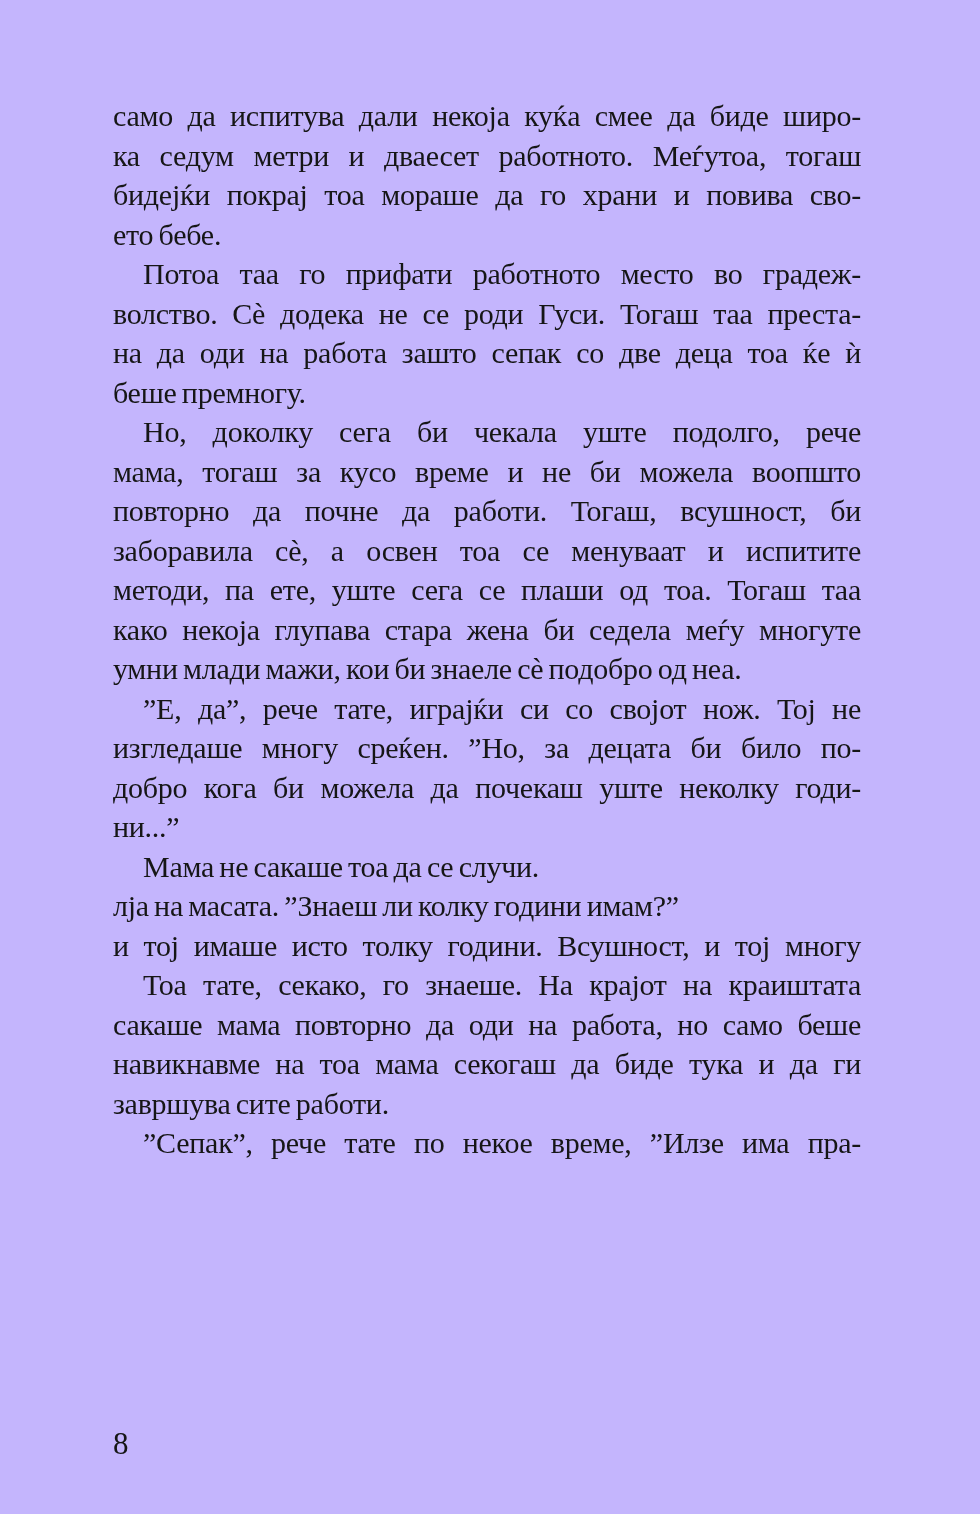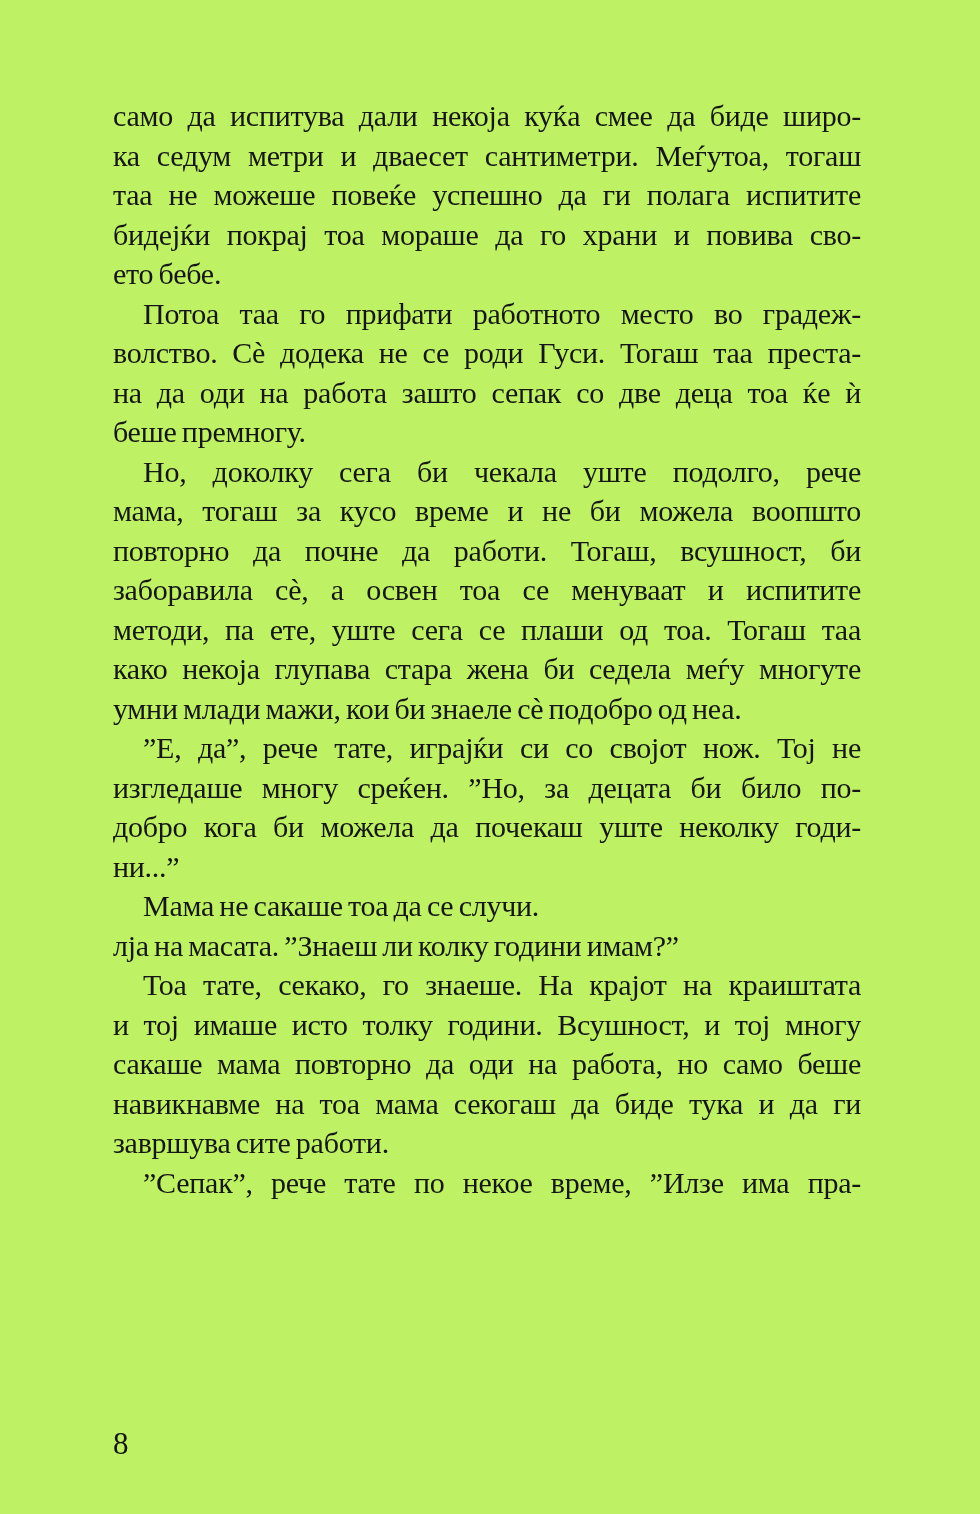--- a/index.html
+++ b/index.html
@@ -4,21 +4,21 @@
 <style>
   html, body {
     margin: 0;
     padding: 0;
     background: #ffffff;
   }
   .page {
     position: relative;
     width: 980px;
     height: 1514px;
-    background: #bef264;
+    background: #c4b5fd;
     color: #161616;
     font-family: "Liberation Serif", "DejaVu Serif", serif;
     overflow: hidden;
   }
   .text-block {
     position: absolute;
     left: 113px;
     top: 96px;
     width: 748px;
     font-size: 30px;
@@ -53,22 +53,21 @@
   }
 </style>
 </head>
 <body>
 
 <div class="page">
   <main class="text-block">
 
     <div class="para">
       <div class="ln">само да испитува дали некоја куќа смее да биде широ-</div>
-      <div class="ln">ка седум метри и дваесет сантиметри. Меѓутоа, тогаш</div>
-      <div class="ln">таа не можеше повеќе успешно да ги полага испитите</div>
+      <div class="ln">ка седум метри и дваесет работното. Меѓутоа, тогаш</div>
       <div class="ln">бидејќи покрај тоа мораше да го храни и повива сво-</div>
       <div class="ln end">ето бебе.</div>
     </div>
 
     <div class="para">
       <div class="ln ind">Потоа таа го прифати работното место во градеж-</div>
       <div class="ln">волство. Сè додека не се роди Гуси. Тогаш таа преста-</div>
       <div class="ln">на да оди на работа зашто сепак со две деца тоа ќе ѝ</div>
       <div class="ln end">беше премногу.</div>
     </div>
@@ -92,22 +91,22 @@
 
     <div class="para">
       <div class="ln ind end">Мама не сакаше тоа да се случи.</div>
     </div>
 
     <div class="para">
       <div class="ln end">лја на масата. ”Знаеш ли колку години имам?”</div>
     </div>
 
     <div class="para">
+      <div class="ln">и тој имаше исто толку години. Всушност, и тој многу</div>
       <div class="ln ind">Тоа тате, секако, го знаеше. На крајот на краиштата</div>
-      <div class="ln">и тој имаше исто толку години. Всушност, и тој многу</div>
       <div class="ln">сакаше мама повторно да оди на работа, но само беше</div>
       <div class="ln">навикнавме на тоа мама секогаш да биде тука и да ги</div>
       <div class="ln end">завршува сите работи.</div>
     </div>
 
     <div class="para">
       <div class="ln ind">”Сепак”, рече тате по некое време, ”Илзе има пра-</div>
     </div>
 
   </main>

